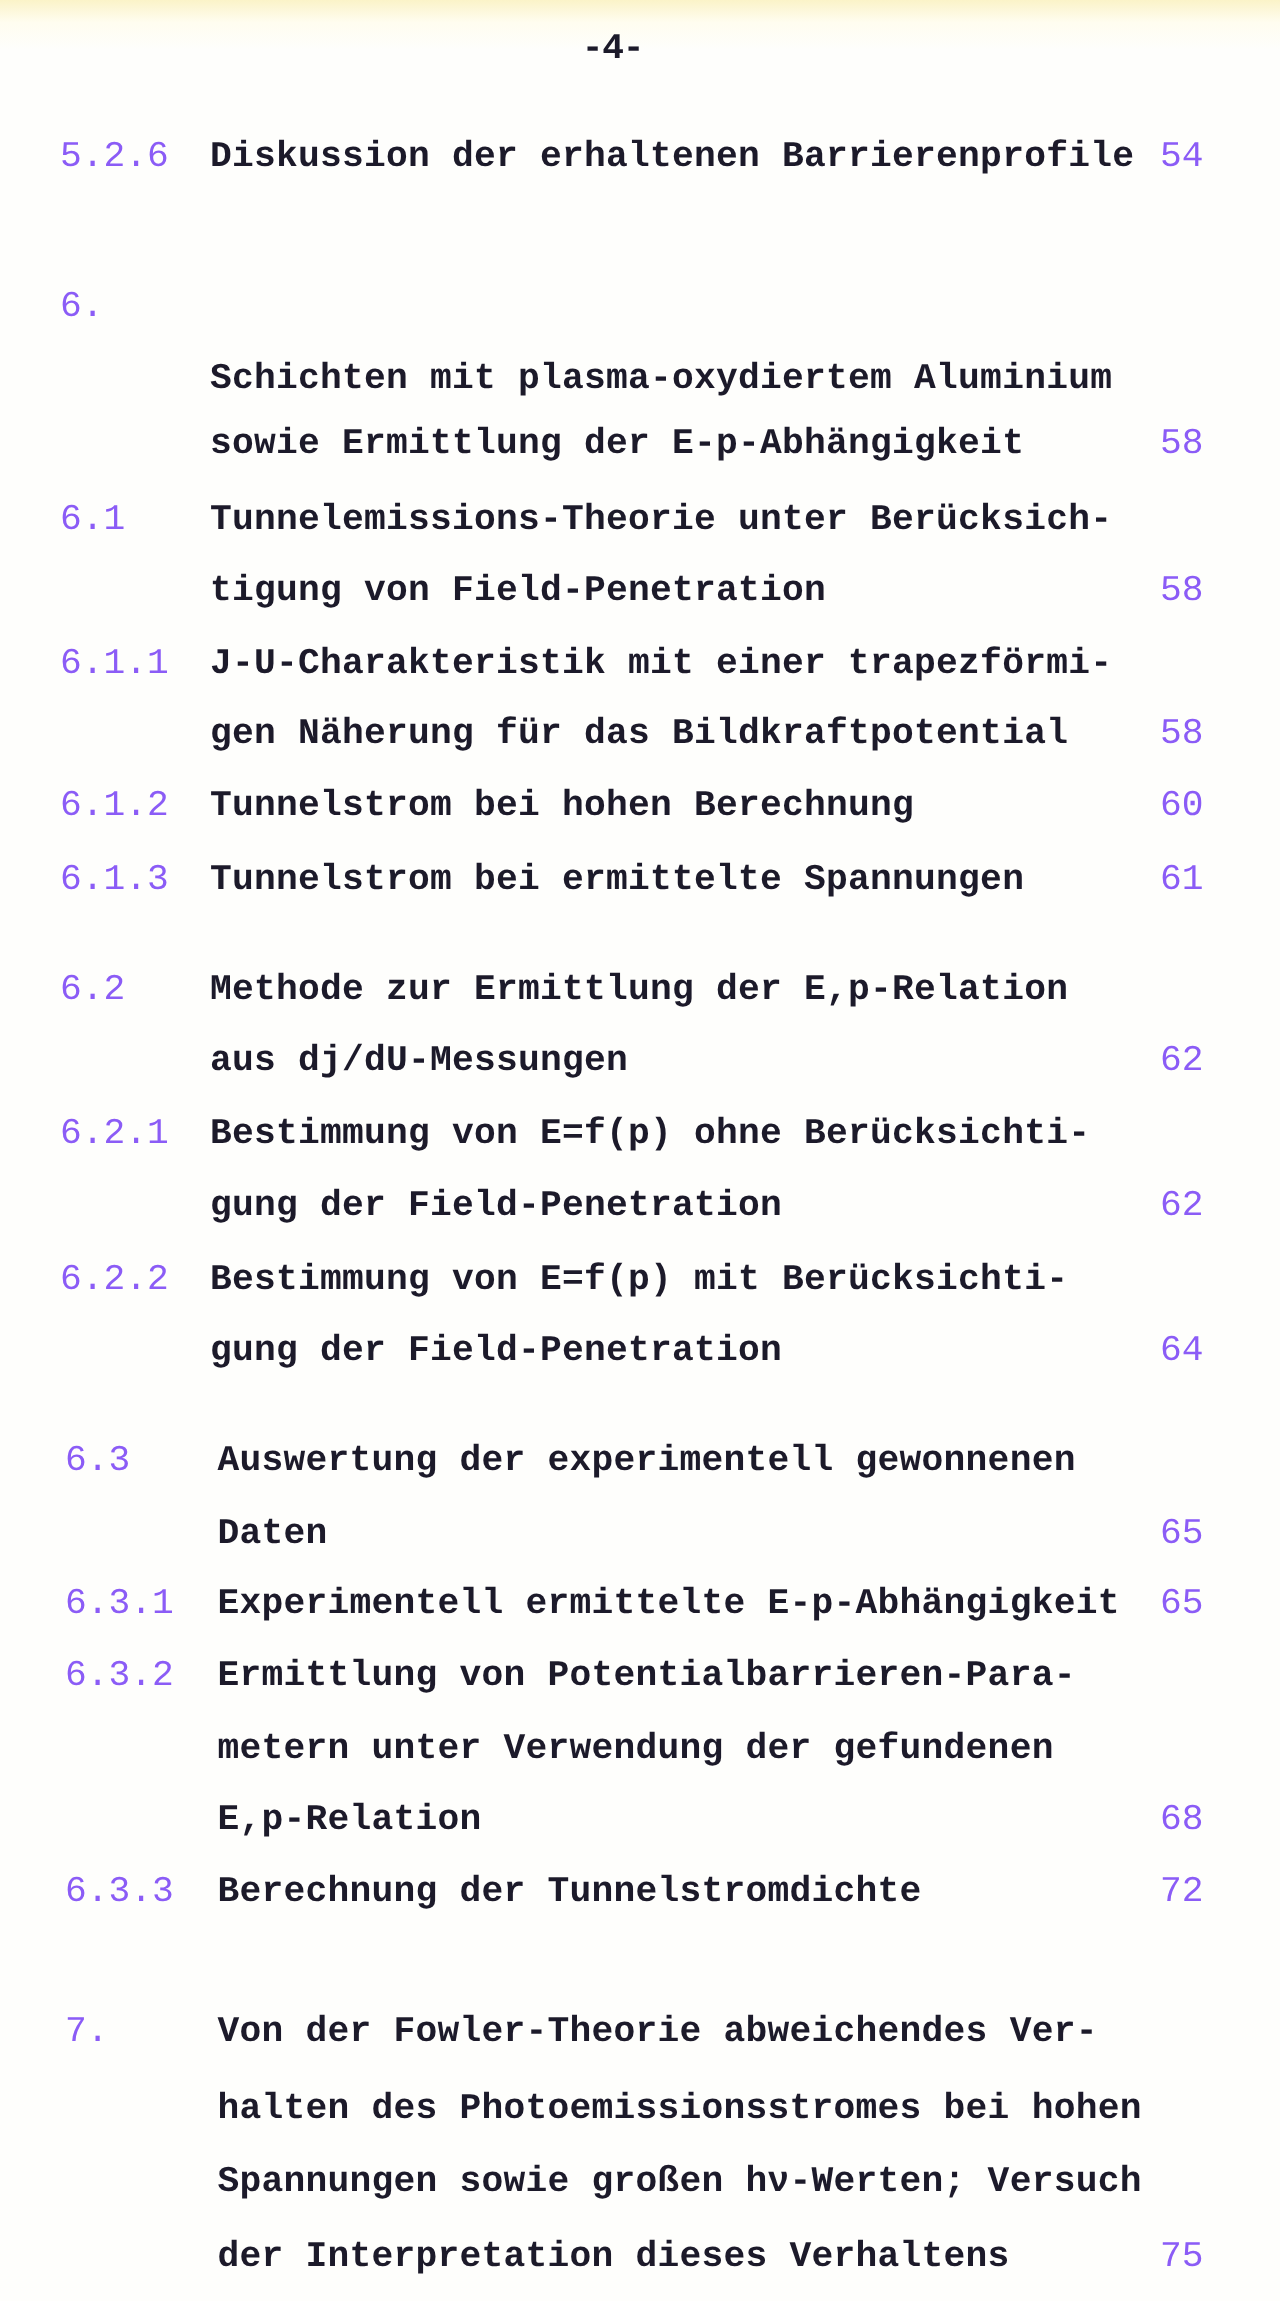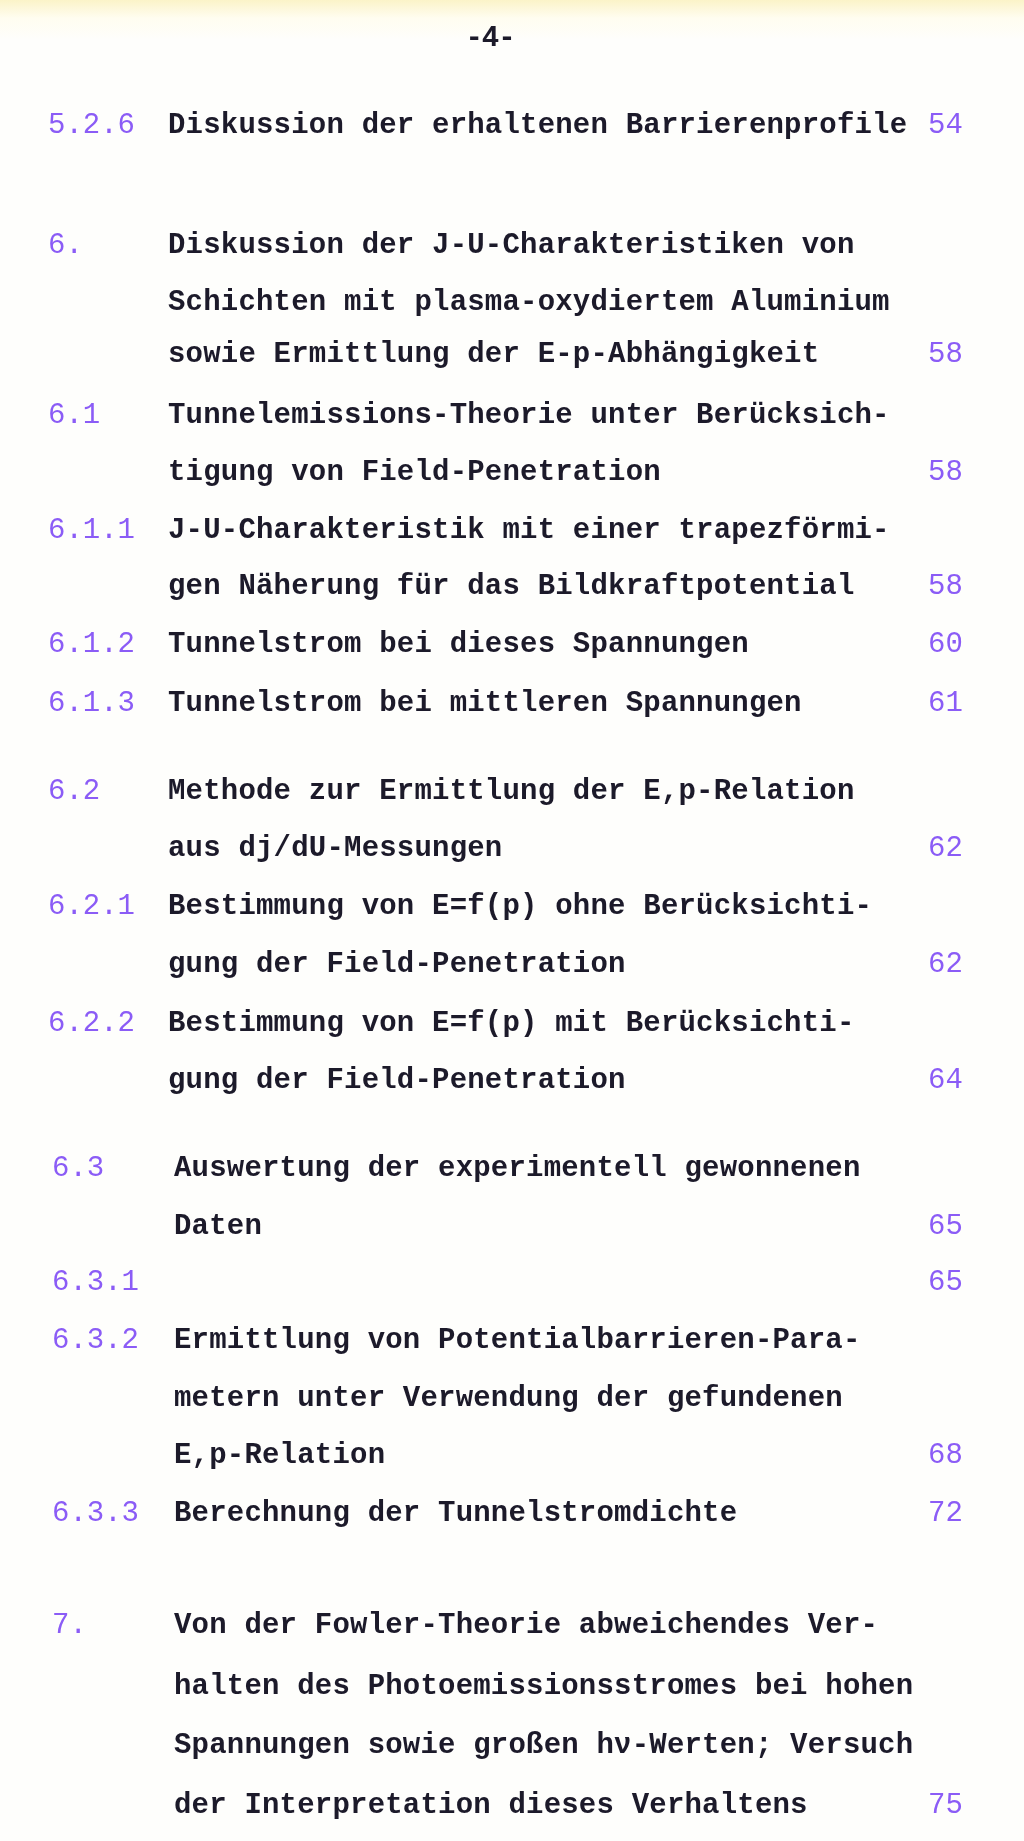--- a/index.html
+++ b/index.html
@@ -57,38 +57,38 @@
   .shift .num { left: 52px; }
   .shift .title { left: 174px; }
 </style>
 </head>
 <body>
 
 <div class="page-number">-4-</div>
 
 <div id="toc">
     <div class="line" style="top: 106px;"><span class="num">5.2.6</span><span class="title">Diskussion der erhaltenen Barrierenprofile</span><span class="pg">54</span></div>
-    <div class="line" style="top: 226px;"><span class="num">6.</span><span class="title">Diskussion der J-U-Charakteristiken von</span><span class="pg"></span></div>
+    <div class="line" style="top: 226px;"><span class="num">6.</span><span class="pg"></span></div>
     <div class="line" style="top: 283px;"><span class="num"></span><span class="title">Schichten mit plasma-oxydiertem Aluminium</span><span class="pg"></span></div>
     <div class="line" style="top: 335px;"><span class="num"></span><span class="title">sowie Ermittlung der E-p-Abhängigkeit</span><span class="pg">58</span></div>
     <div class="line" style="top: 396px;"><span class="num">6.1</span><span class="title">Tunnelemissions-Theorie unter Berücksich-</span><span class="pg"></span></div>
     <div class="line" style="top: 453px;"><span class="num"></span><span class="title">tigung von Field-Penetration</span><span class="pg">58</span></div>
     <div class="line" style="top: 511px;"><span class="num">6.1.1</span><span class="title">J-U-Charakteristik mit einer trapezförmi-</span><span class="pg"></span></div>
     <div class="line" style="top: 567px;"><span class="num"></span><span class="title">gen Näherung für das Bildkraftpotential</span><span class="pg">58</span></div>
-    <div class="line" style="top: 625px;"><span class="num">6.1.2</span><span class="title">Tunnelstrom bei dieses Spannungen</span><span class="pg">60</span></div>
-    <div class="line" style="top: 684px;"><span class="num">6.1.3</span><span class="title">Tunnelstrom bei mittleren Spannungen</span><span class="pg">61</span></div>
+    <div class="line" style="top: 625px;"><span class="num">6.1.2</span><span class="title">Tunnelstrom bei hohen Berechnung</span><span class="pg">60</span></div>
+    <div class="line" style="top: 684px;"><span class="num">6.1.3</span><span class="title">Tunnelstrom bei ermittelte Spannungen</span><span class="pg">61</span></div>
     <div class="line" style="top: 772px;"><span class="num">6.2</span><span class="title">Methode zur Ermittlung der E,p-Relation</span><span class="pg"></span></div>
     <div class="line" style="top: 829px;"><span class="num"></span><span class="title">aus dj/dU-Messungen</span><span class="pg">62</span></div>
     <div class="line" style="top: 887px;"><span class="num">6.2.1</span><span class="title">Bestimmung von E=f(p) ohne Berücksichti-</span><span class="pg"></span></div>
     <div class="line" style="top: 945px;"><span class="num"></span><span class="title">gung der Field-Penetration</span><span class="pg">62</span></div>
     <div class="line" style="top: 1004px;"><span class="num">6.2.2</span><span class="title">Bestimmung von E=f(p) mit Berücksichti-</span><span class="pg"></span></div>
     <div class="line" style="top: 1061px;"><span class="num"></span><span class="title">gung der Field-Penetration</span><span class="pg">64</span></div>
     <div class="line shift" style="top: 1149px;"><span class="num">6.3</span><span class="title">Auswertung der experimentell gewonnenen</span><span class="pg"></span></div>
     <div class="line shift" style="top: 1207px;"><span class="num"></span><span class="title">Daten</span><span class="pg">65</span></div>
-    <div class="line shift" style="top: 1263px;"><span class="num">6.3.1</span><span class="pg">65</span></div>
+    <div class="line shift" style="top: 1263px;"><span class="num">6.3.1</span><span class="title">Experimentell ermittelte E-p-Abhängigkeit</span><span class="pg">65</span></div>
     <div class="line shift" style="top: 1321px;"><span class="num">6.3.2</span><span class="title">Ermittlung von Potentialbarrieren-Para-</span><span class="pg"></span></div>
     <div class="line shift" style="top: 1379px;"><span class="num"></span><span class="title">metern unter Verwendung der gefundenen</span><span class="pg"></span></div>
     <div class="line shift" style="top: 1436px;"><span class="num"></span><span class="title">E,p-Relation</span><span class="pg">68</span></div>
     <div class="line shift" style="top: 1494px;"><span class="num">6.3.3</span><span class="title">Berechnung der Tunnelstromdichte</span><span class="pg">72</span></div>
     <div class="line shift" style="top: 1606px;"><span class="num">7.</span><span class="title">Von der Fowler-Theorie abweichendes Ver-</span><span class="pg"></span></div>
     <div class="line shift" style="top: 1667px;"><span class="num"></span><span class="title">halten des Photoemissionsstromes bei hohen</span><span class="pg"></span></div>
     <div class="line shift" style="top: 1726px;"><span class="num"></span><span class="title">Spannungen sowie großen hν-Werten; Versuch</span><span class="pg"></span></div>
     <div class="line shift" style="top: 1786px;"><span class="num"></span><span class="title">der Interpretation dieses Verhaltens</span><span class="pg">75</span></div>
   </div>
 

